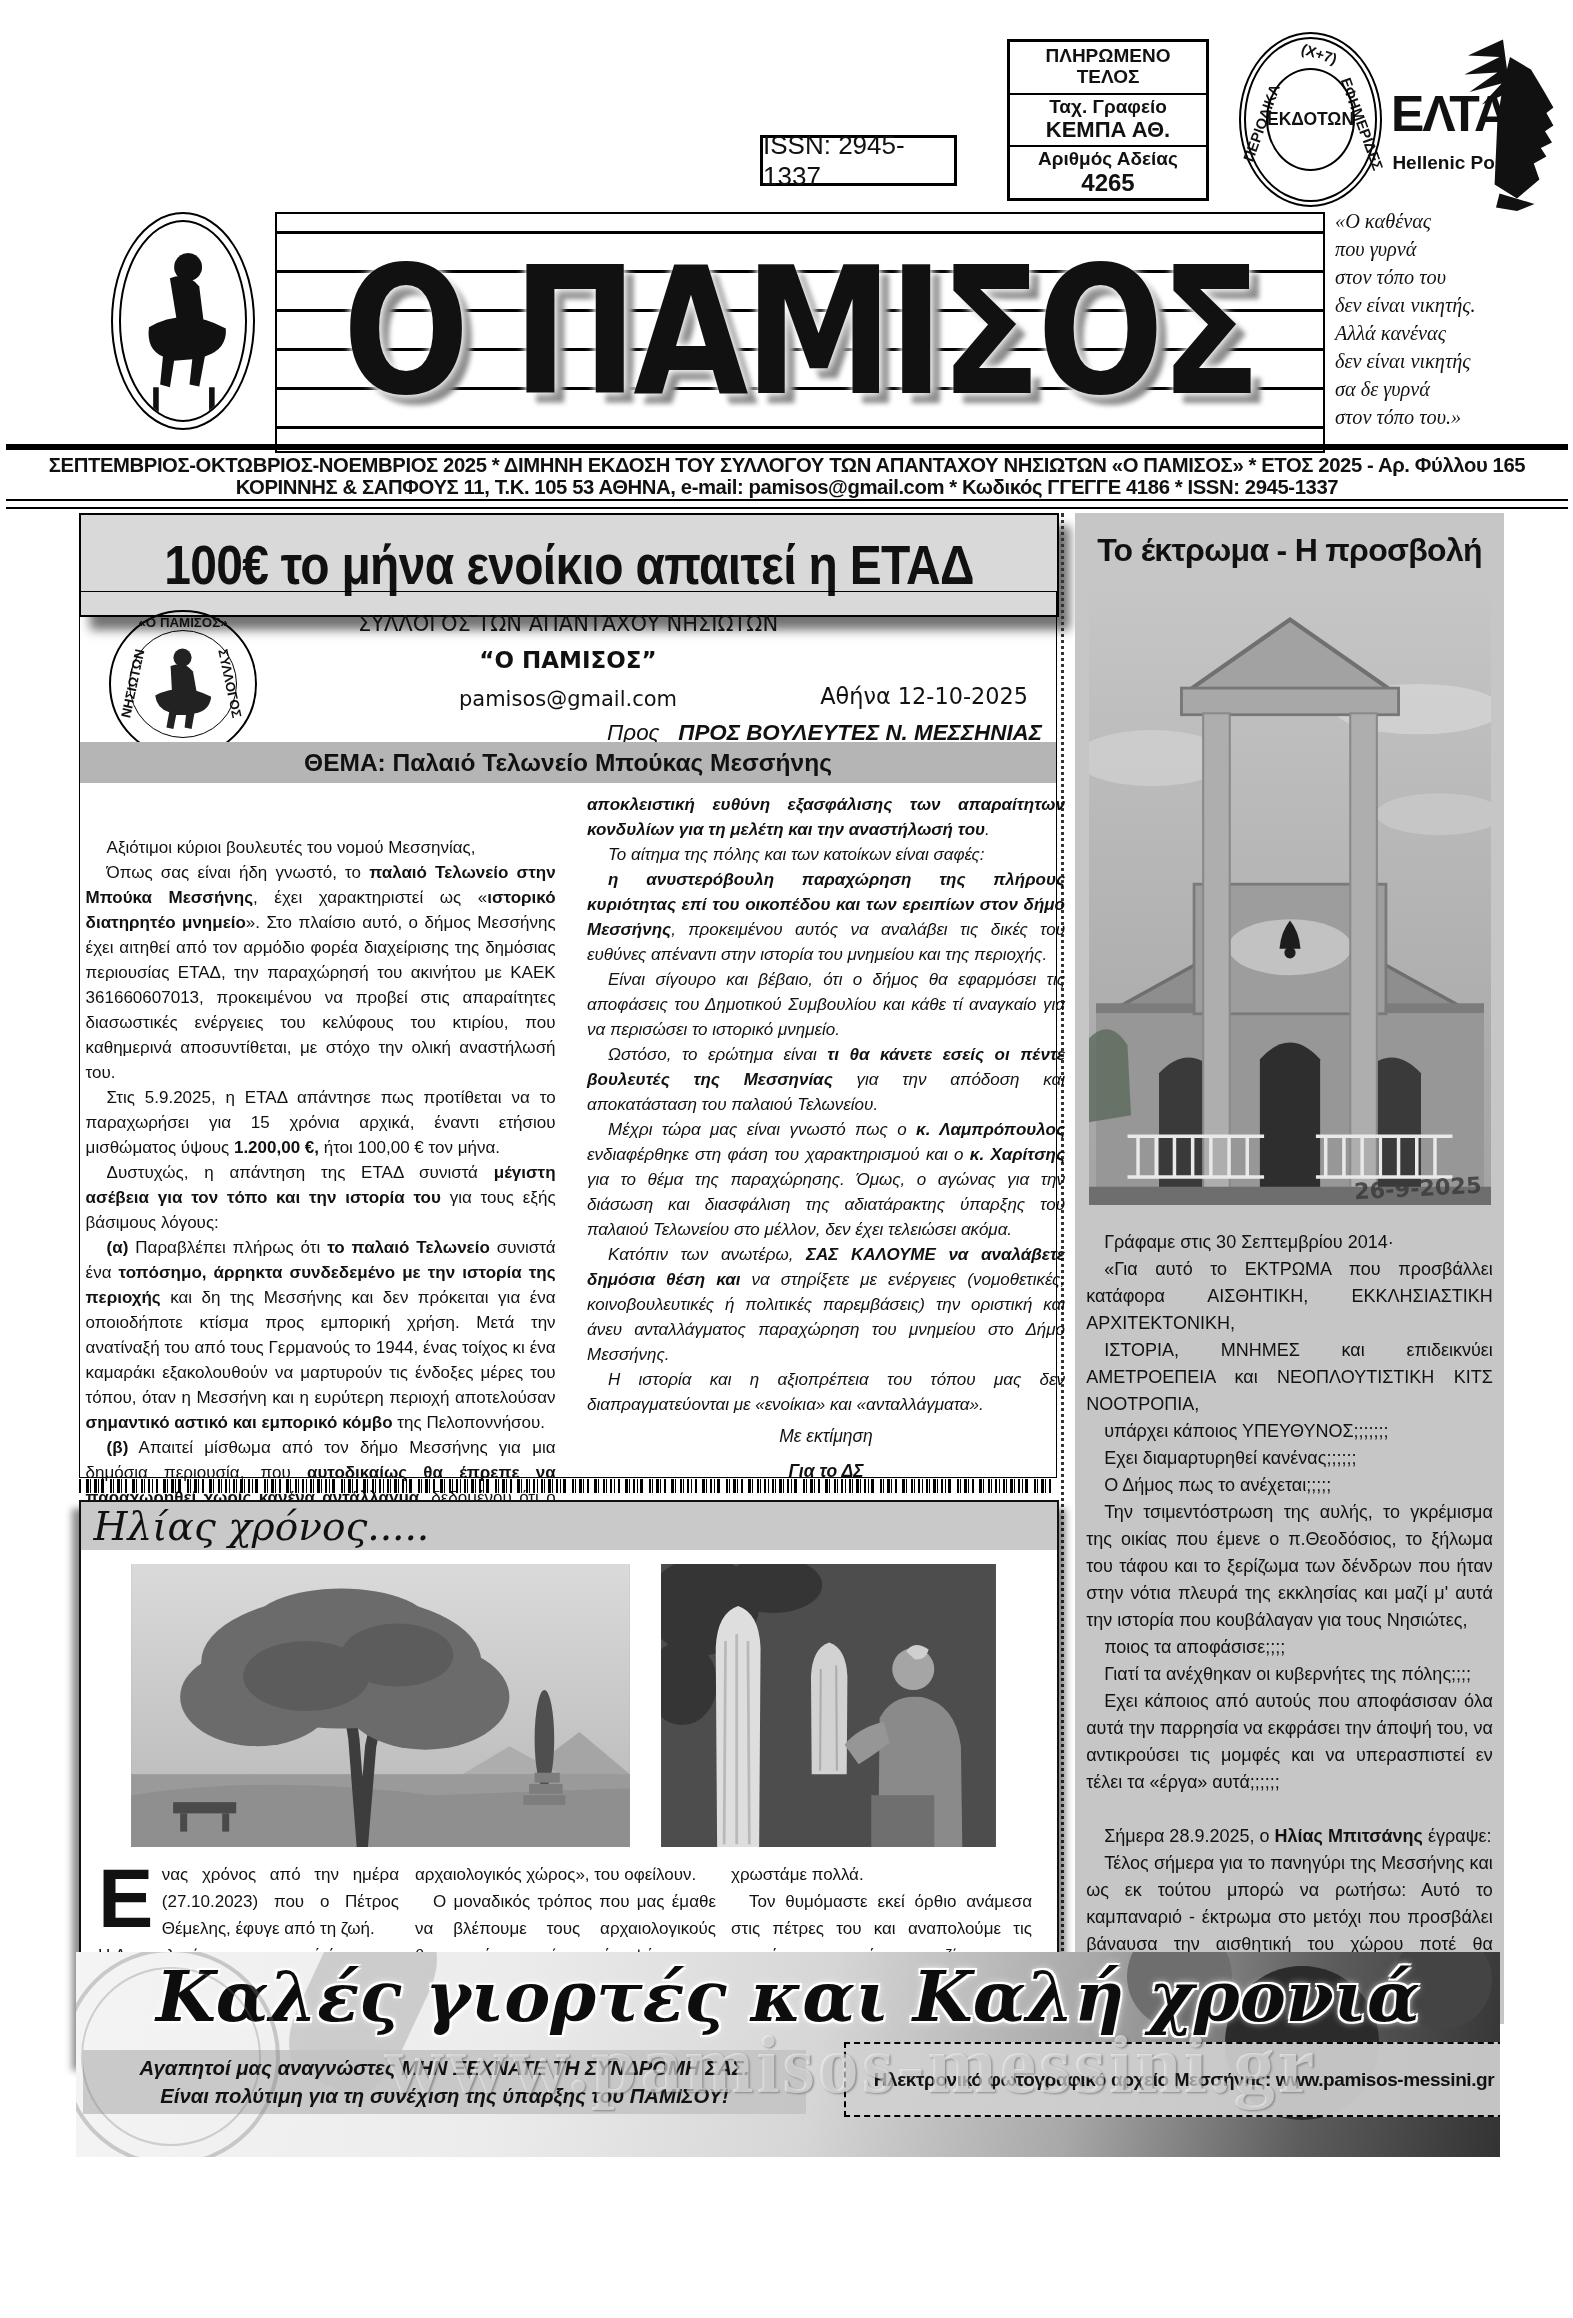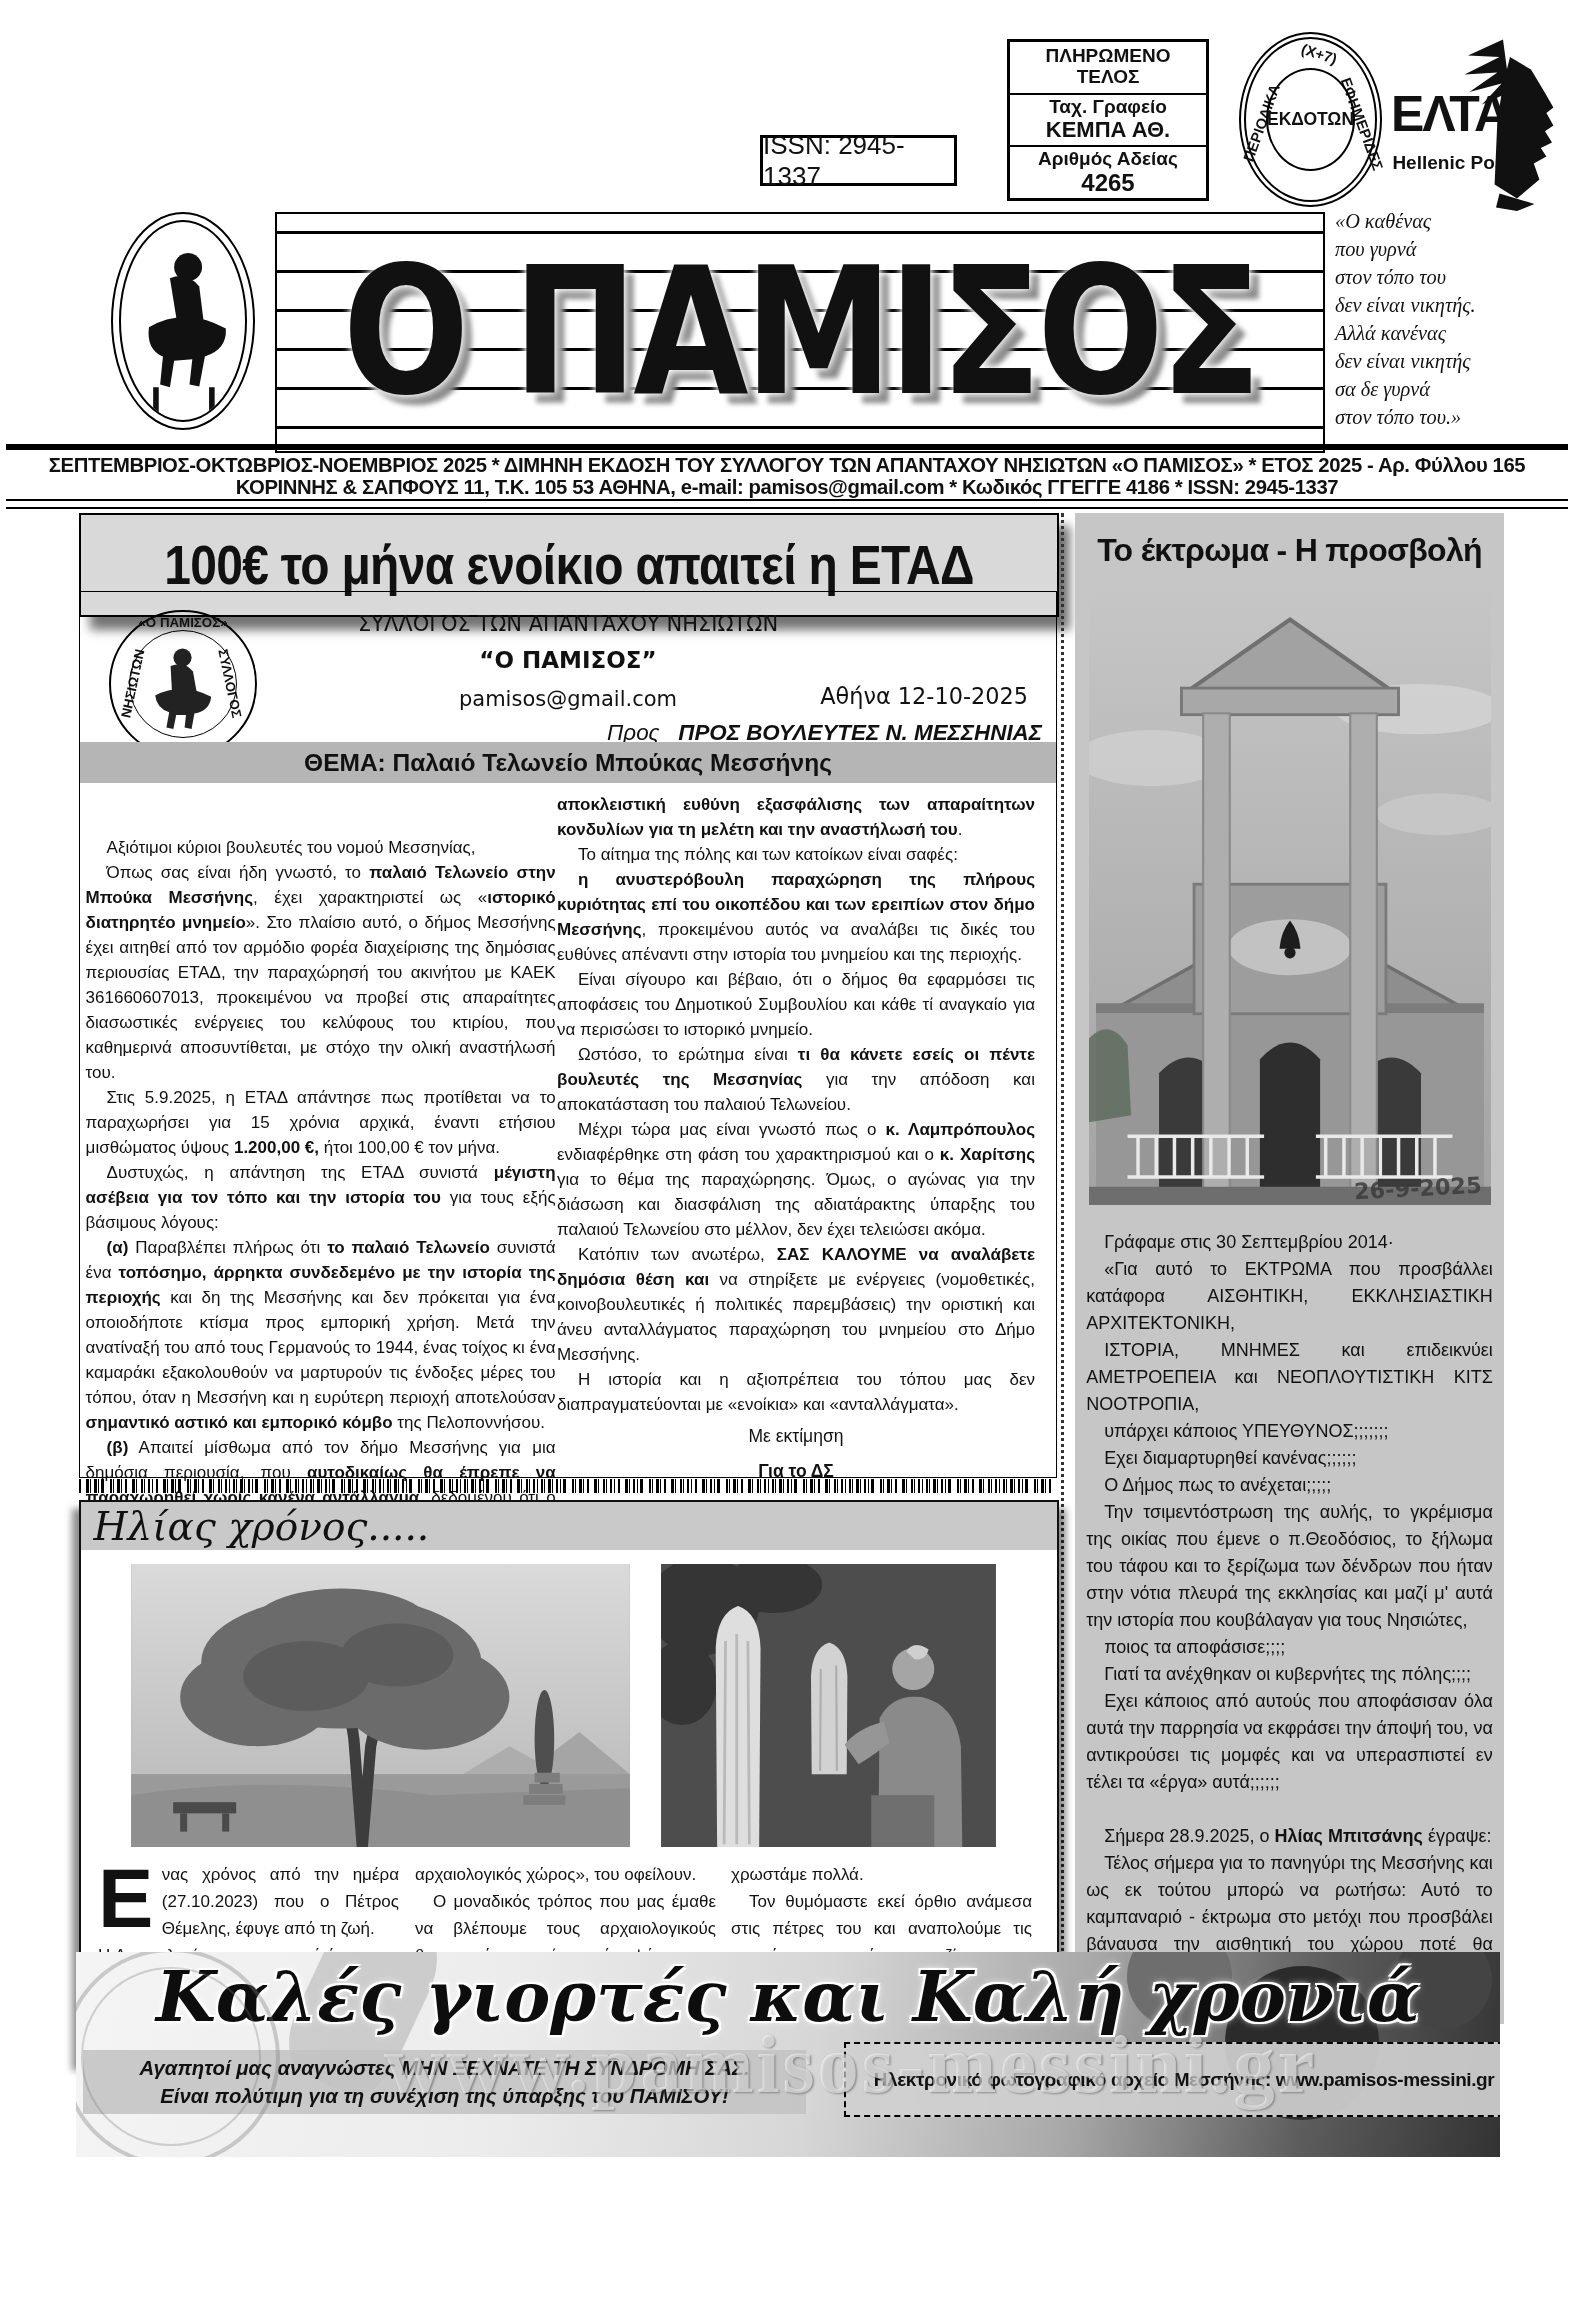--- a/index.html
+++ b/index.html
@@ -78,21 +78,21 @@
   .org-2{font-size:23px;font-weight:bold;margin-top:11.2px;}
   .org-3{font-size:21px;margin-top:14px;}
   .l-date{position:absolute;right:28px;top:91px;font-size:22.4px;font-family:"DejaVu Sans",sans-serif;}
   .l-pros{position:absolute;right:14px;top:128px;font-size:22.4px;font-style:italic;}
   .l-pros .to-value{font-weight:bold;margin-left:12.6px;}
   .subject{position:absolute;left:0;right:0;top:150px;height:41px;background:#b5b5b5;
            display:flex;align-items:center;justify-content:center;font-weight:bold;font-size:24.5px;}
   .lcol{position:absolute;top:200px;font-size:17px;line-height:25px;text-align:justify;}
   .lcol p{text-indent:21px;}
   .lcol1{left:5.6px;width:470px;margin-top:43px;}
-  .lcol2{left:477px;width:478px;}
+  .lcol2{left:507px;width:478px;font-style:italic;}
   .lcol2 p:first-child{text-indent:0;}
   .closing{text-align:center;margin-top:7px;font-size:17.5px;}
   .closing.sig{font-weight:bold;margin-top:9.8px;}
 
   
   .barcode{position:absolute;left:79px;top:1479px;width:976px;height:14px;
            background:repeating-linear-gradient(90deg,#000 0 2.1px,transparent 2.1px 3.5px,#000 3.5px 4.2px,
            transparent 4.2px 7px,#000 7px 9.8px,transparent 9.8px 11.2px,#000 11.2px 12px,transparent 12px 15.4px);}
   .enas{position:absolute;left:79px;top:1500px;width:976px;height:559px;border:2.1px solid #111;background:#fff;
         box-shadow:-7px 8.4px 7px rgba(0,0,0,0.45),7px 8.4px 7px rgba(0,0,0,0.45);}

